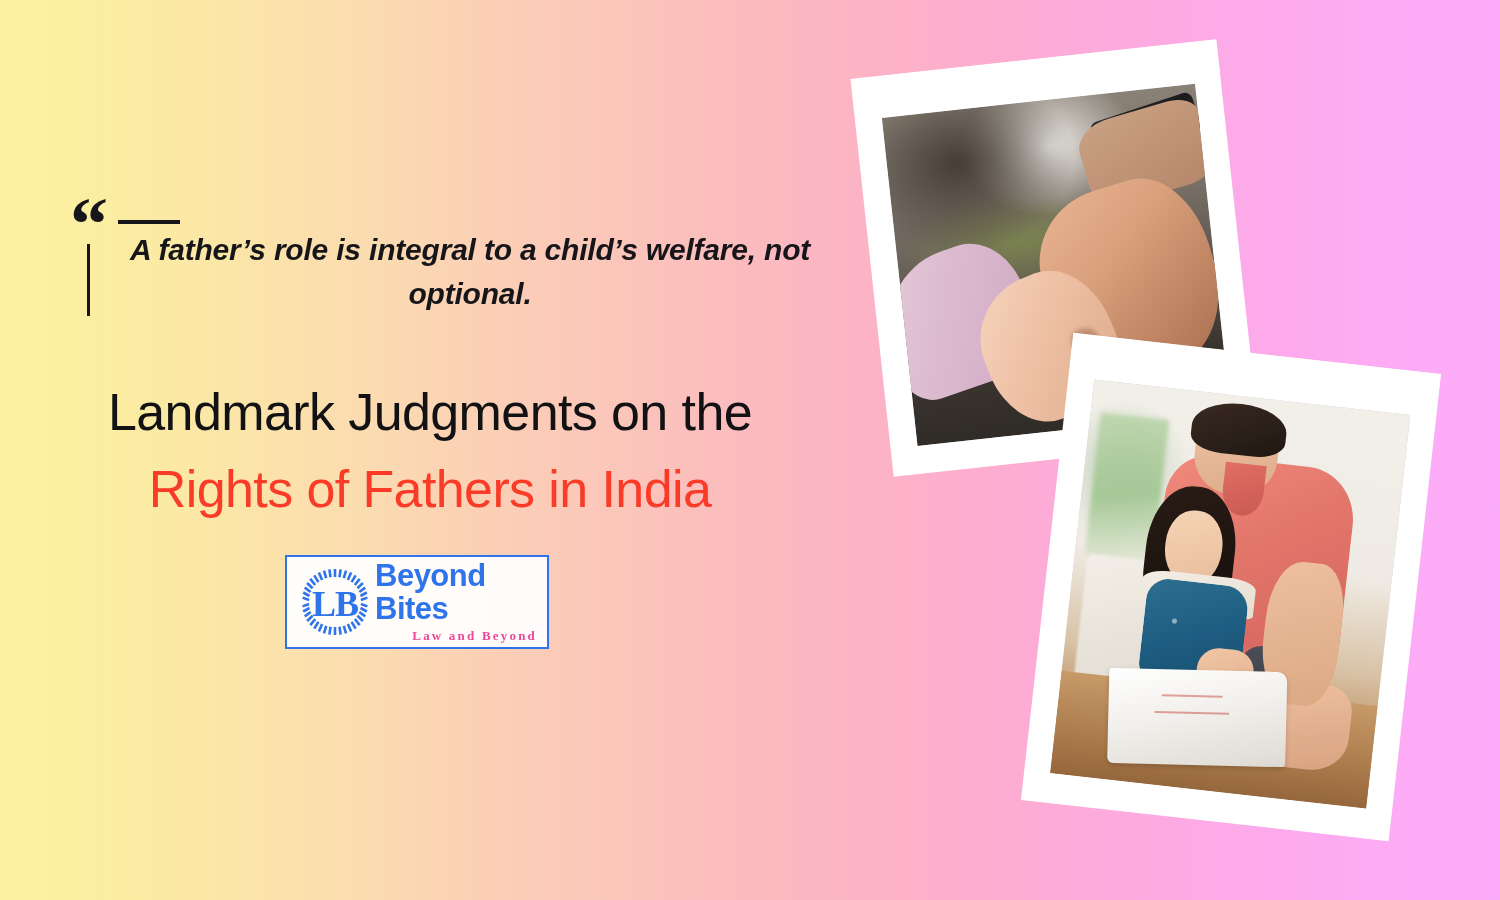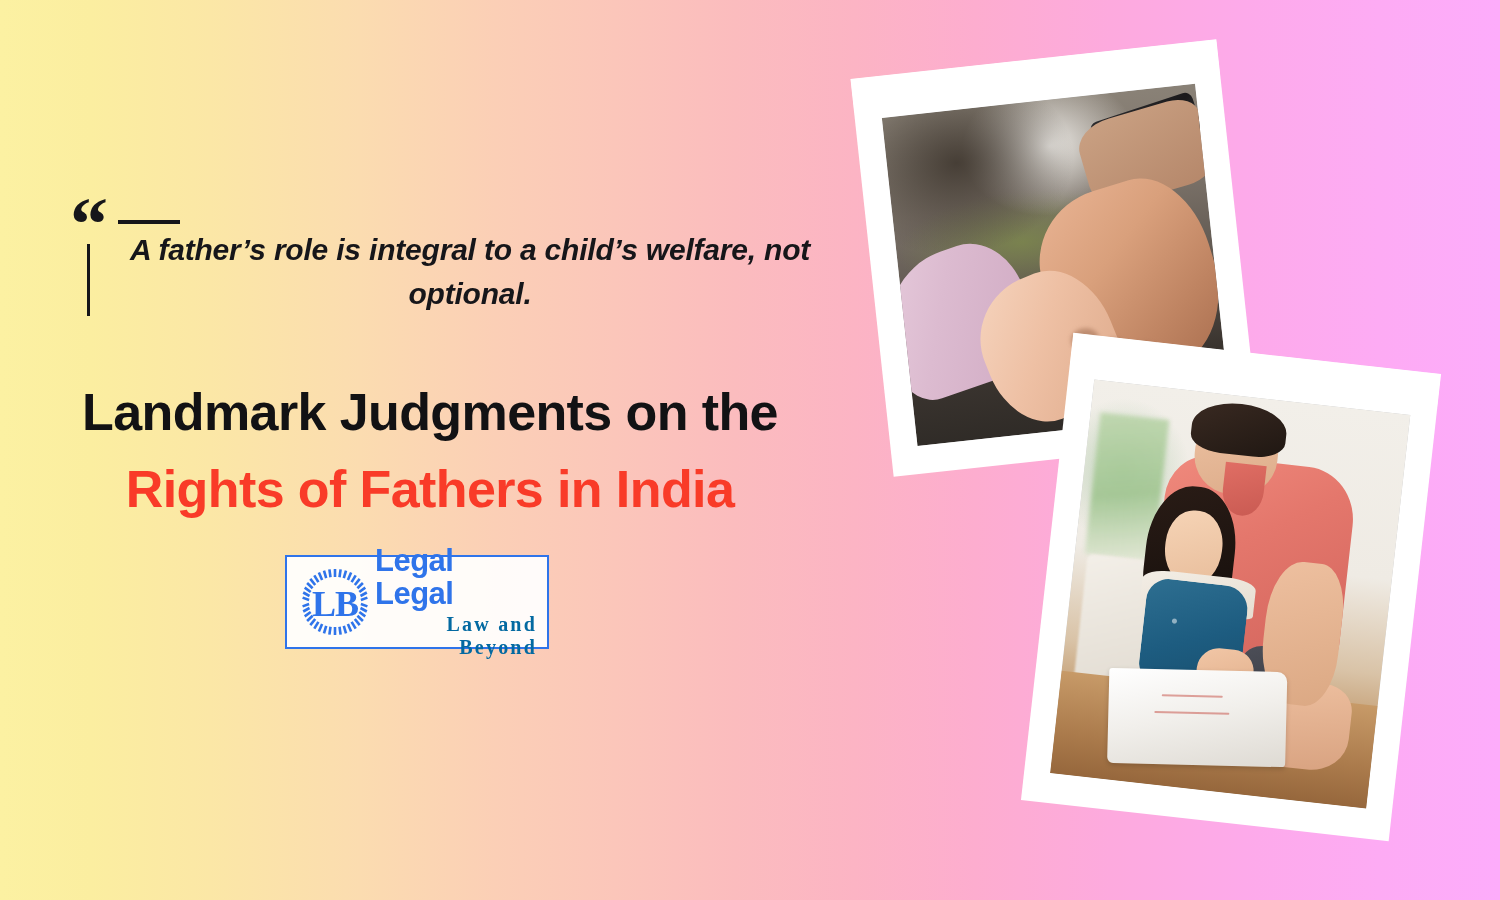--- a/index.html
+++ b/index.html
@@ -98,21 +98,21 @@
     position: absolute;
     left: 40px;
     top: 382px;
     width: 780px;
     text-align: center;
     line-height: 1.16;
   }
   .headline-line {
     display: block;
     font-size: 52px;
-    font-weight: 700;
+    font-weight: 400;
     letter-spacing: -0.6px;
     font-stretch: condensed;
     white-space: nowrap;
   }
   .headline-line.dark { color: #121214; }
   .headline-line.red  { color: #f93b28; margin-top: 17px; }
 
   
   .logo-box {
     position: absolute;
@@ -142,23 +142,23 @@
   }
   .logo-title {
     font-size: 31px;
     font-weight: 700;
     color: #2f74ea;
     letter-spacing: -0.5px;
     line-height: 1.05;
   }
   .logo-sub {
     font-family: "Liberation Serif", serif;
-    font-size: 20px;
+    font-size: 13px;
     font-weight: 700;
-    color: #0369a1;
+    color: #ec4899;
     letter-spacing: 2.2px;
     text-align: right;
     margin-top: 3px;
   }
 
   
   .frame {
     position: absolute;
     background: #ffffff;
     box-sizing: border-box;
@@ -503,21 +503,21 @@
             <line x1="11.3" y1="12.9" x2="16.2" y2="19"></line>
             <line x1="15.3" y1="9.4" x2="19.4" y2="16.2"></line>
             <line x1="19.9" y1="6.6" x2="23.1" y2="13.9"></line>
             <line x1="25" y1="4.6" x2="27.2" y2="12.2"></line>
             <line x1="30.4" y1="3.4" x2="31.5" y2="11.3"></line>
           </g>
           <text x="36" y="50" text-anchor="middle" font-family="Liberation Serif, serif" font-size="36" font-weight="700" fill="#2f74ea" letter-spacing="-1">LB</text>
         </svg>
       </div>
       <div class="logo-words">
-        <div class="logo-title">Legal Legal</div>
+        <div class="logo-title">Beyond Bites</div>
         <div class="logo-sub">Law and Beyond</div>
       </div>
     </div>
 
   </div>
 
   <div class="frame" id="frame-hands">
     <div class="frame-inner">
       <div class="photo-hands">
         <div class="ph-watch"></div>

